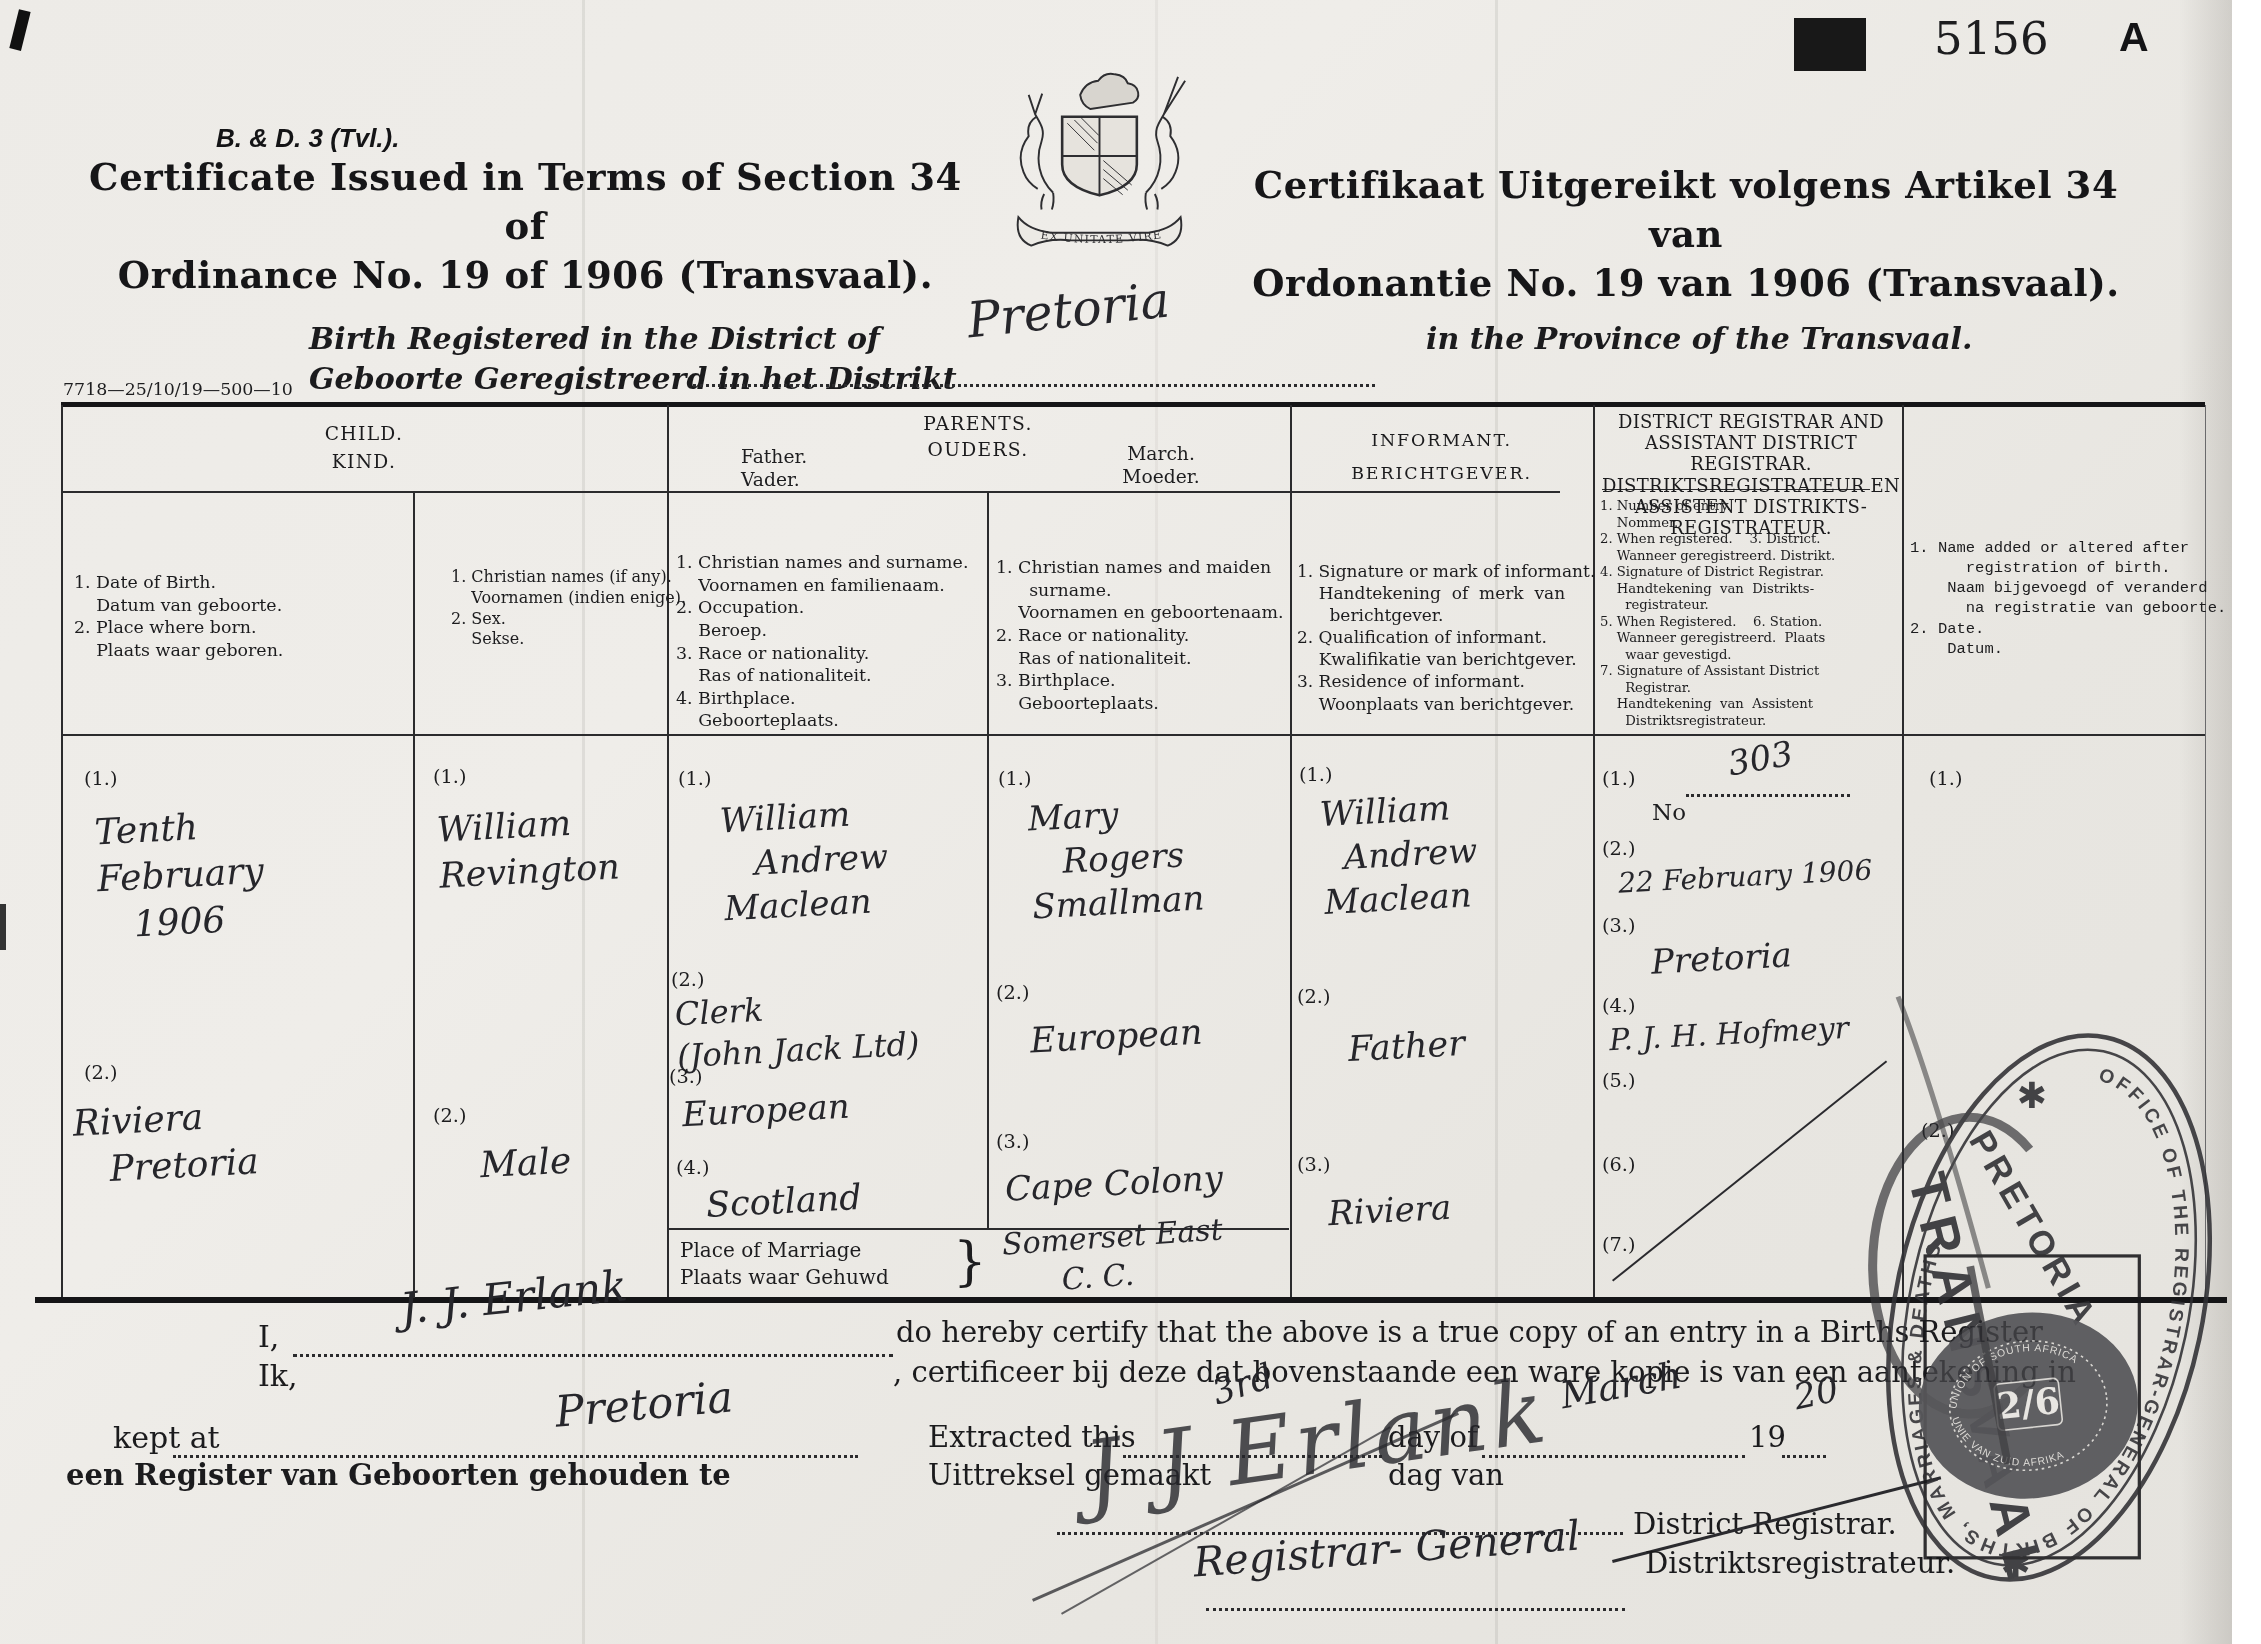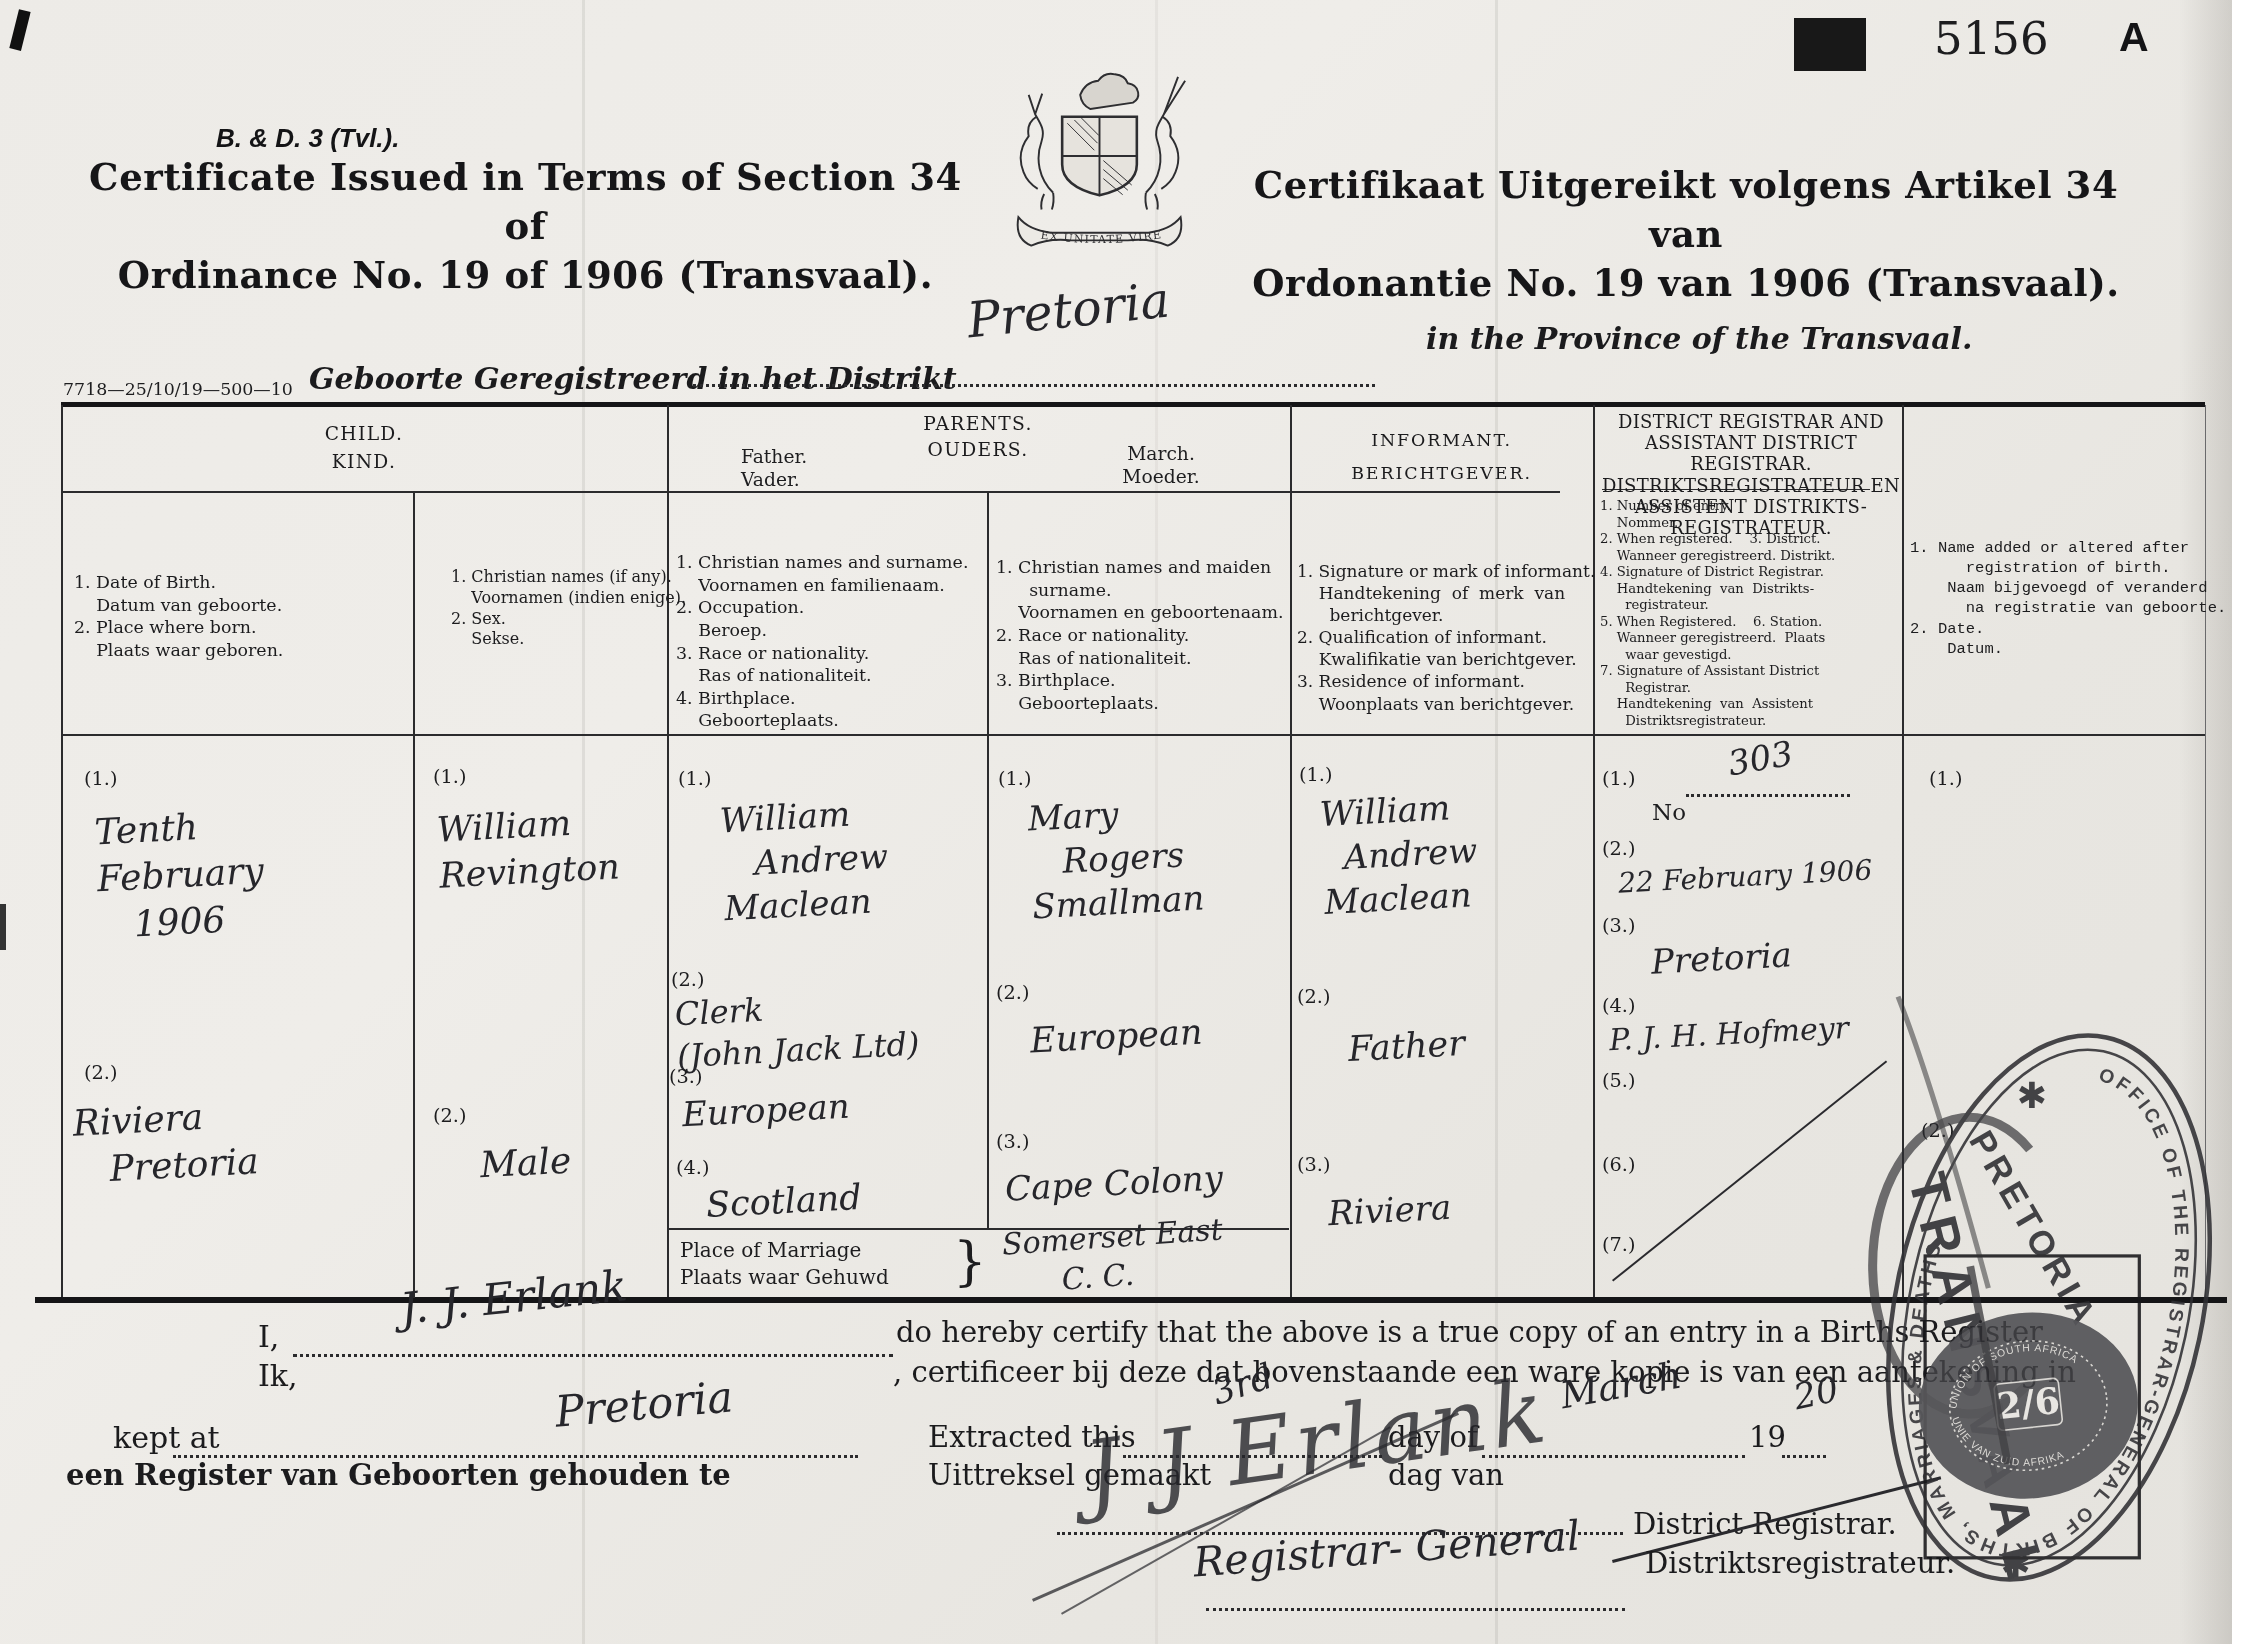--- a/index.html
+++ b/index.html
@@ -61,20 +61,21 @@
       <path d="M262 214 C284 192 290 162 280 134 C274 116 282 106 290 92 L312 34 M290 92 L323 40 M288 96 q16 10 12 30 q20 26 8 56 q-6 16 -22 26"></path>
       <path d="M276 216 q6 12 4 24 M262 214 q-2 14 2 26"></path>
       <path d="M64 252 Q58 286 84 296 Q112 284 146 288 L234 288 Q268 284 296 296 Q322 286 316 252 Q300 272 266 276 L114 276 Q80 272 64 252 Z" fill="#eceae5"></path>
       <path id="arms-motto-path" d="M92 284 Q190 300 288 284" stroke="none"></path>
     </g>
     <text font-family="DejaVu Serif,serif" font-size="17" letter-spacing="2" fill="#2e2e31">
       <textPath href="#arms-motto-path" startOffset="6">EX UNITATE VIRES</textPath>
     </text>
   </svg>
 
+  <div class="abs dl" style="left:309px;top:321px;">Birth Registered in the District of</div>
   <div class="abs dl" style="left:309px;top:361px;">Geboorte Geregistreerd in het Distrikt</div>
   <div class="dot" style="left:693px;top:384px;width:682px;"></div>
   <div class="abs hw" style="left:967px;top:279px;font-size:49px;transform:rotate(-6deg);">Pretoria</div>
   <div class="abs dl" style="left:1426px;top:321px;">in the Province of the Transvaal.</div>
 
   <div class="abs serif" style="left:63px;top:379px;font-size:17.4px;">7718—25/10/19—500—10</div>
 
   <div class="thick" style="left:61px;top:402px;width:2144px;height:5.2px;"></div>
   <div class="hline" style="left:61px;top:491px;width:1499px;"></div>
   <div class="hline" style="left:1602px;top:489px;width:268px;height:1.3px;"></div>

